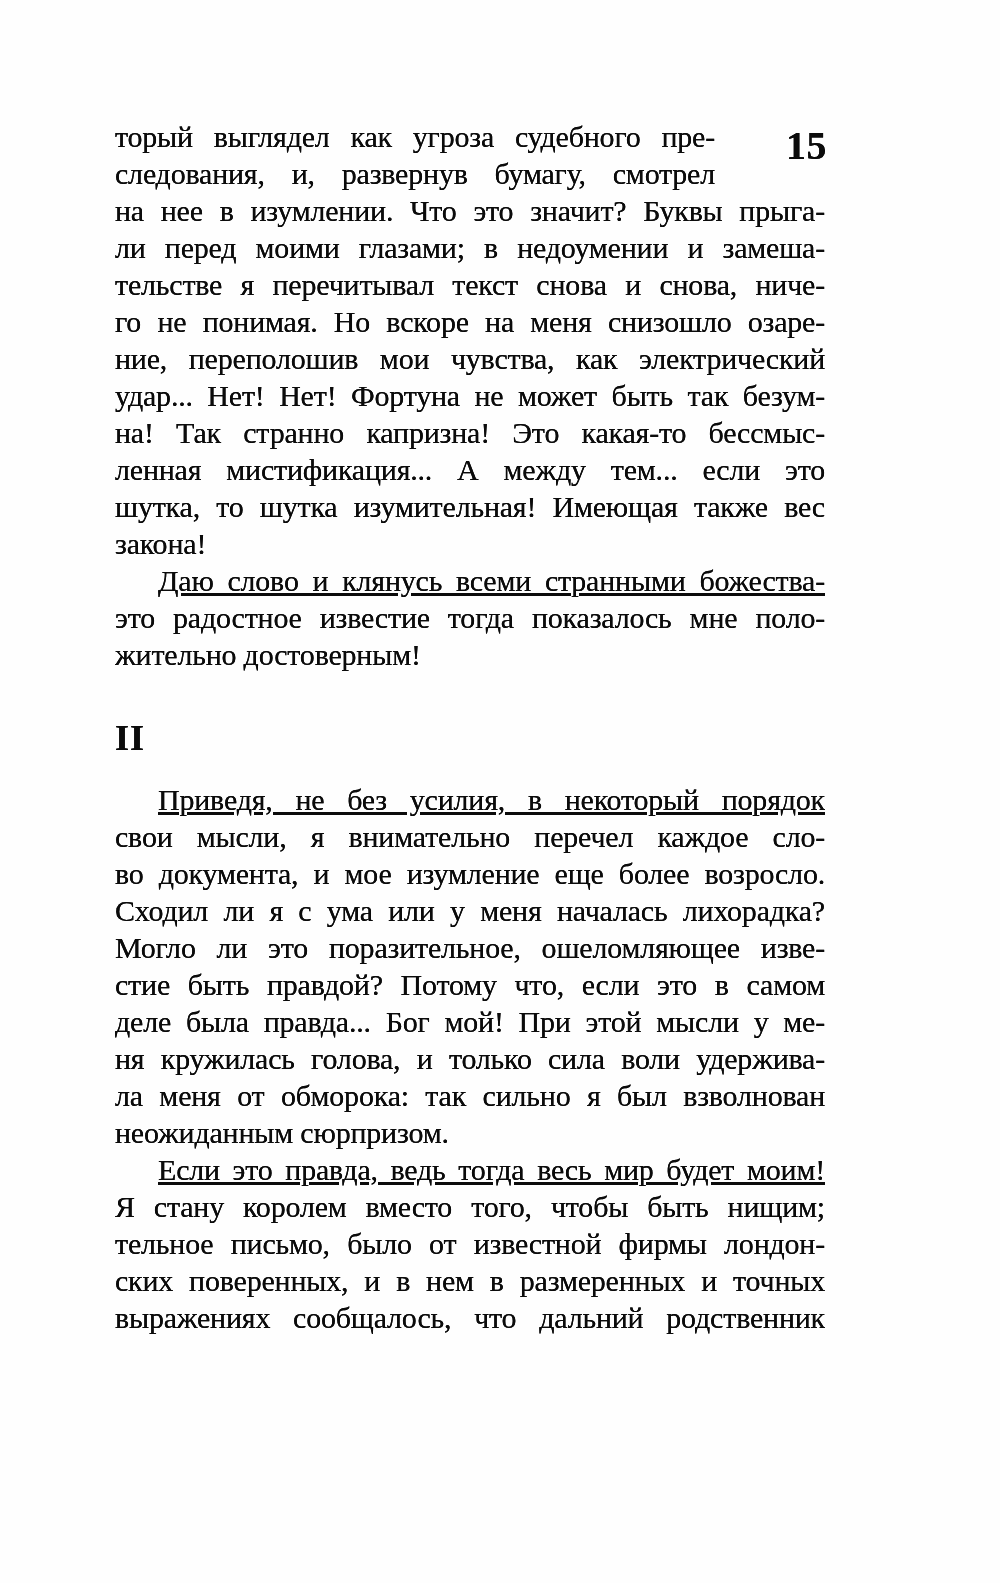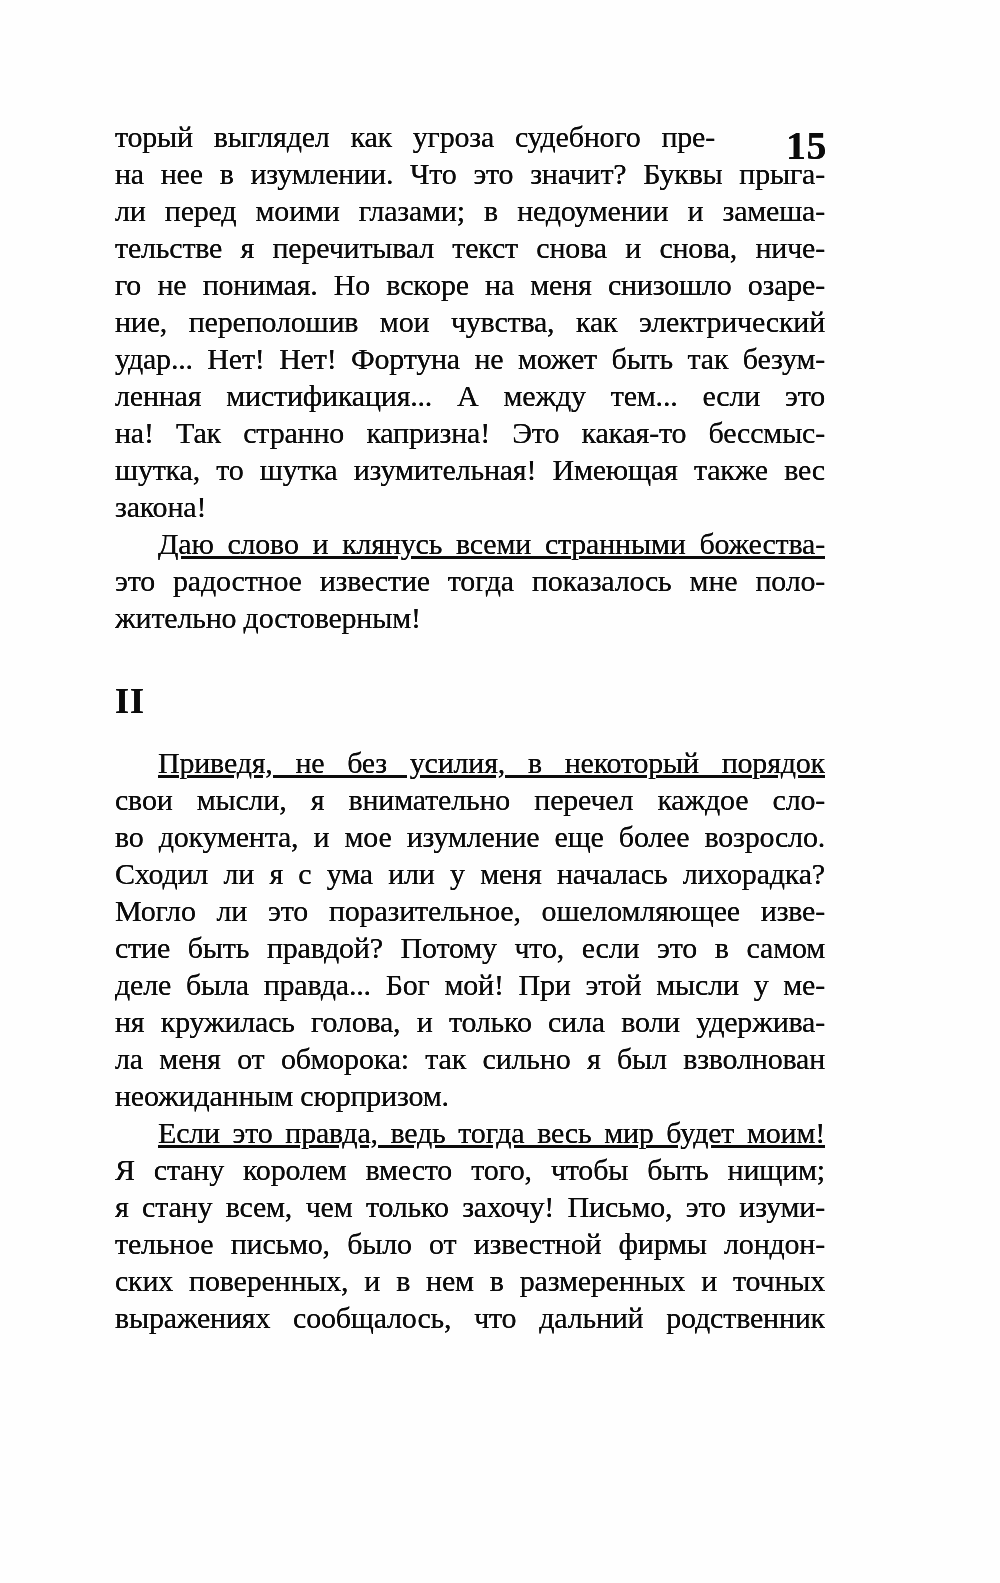--- a/index.html
+++ b/index.html
@@ -53,28 +53,29 @@
 </style>
 </head>
 <body>
 
 <div class="page">
   <div class="page-number">15</div>
 
   <div class="text-block">
     <div id="block1">
         <div class="ln j narrow">торый выглядел как угроза судебного пре-</div>
+        <div class="ln j narrow">следования, и, развернув бумагу, смотрел</div>
         <div class="ln j">на нее в изумлении. Что это значит? Буквы прыга-</div>
         <div class="ln j">ли перед моими глазами; в недоумении и замеша-</div>
         <div class="ln j">тельстве я перечитывал текст снова и снова, ниче-</div>
         <div class="ln j">го не понимая. Но вскоре на меня снизошло озаре-</div>
         <div class="ln j">ние, переполошив мои чувства, как электрический</div>
         <div class="ln j">удар... Нет! Нет! Фортуна не может быть так безум-</div>
+        <div class="ln j">на! Так странно капризна! Это какая-то бессмыс-</div>
         <div class="ln j">ленная мистификация... А между тем... если это</div>
-        <div class="ln j">на! Так странно капризна! Это какая-то бессмыс-</div>
         <div class="ln j">шутка, то шутка изумительная! Имеющая также вес</div>
         <div class="ln">закона!</div>
         <div class="ln j ind">Даю слово и клянусь всеми странными божества-</div>
         <div class="ln j">это радостное известие тогда показалось мне поло-</div>
         <div class="ln">жительно достоверным!</div>
       </div>
 
     <div class="heading">II</div>
 
     <div id="block2">
@@ -83,19 +84,18 @@
         <div class="ln j">во документа, и мое изумление еще более возросло.</div>
         <div class="ln j">Сходил ли я с ума или у меня началась лихорадка?</div>
         <div class="ln j">Могло ли это поразительное, ошеломляющее изве-</div>
         <div class="ln j">стие быть правдой? Потому что, если это в самом</div>
         <div class="ln j">деле была правда... Бог мой! При этой мысли у ме-</div>
         <div class="ln j">ня кружилась голова, и только сила воли удержива-</div>
         <div class="ln j">ла меня от обморока: так сильно я был взволнован</div>
         <div class="ln">неожиданным сюрпризом.</div>
         <div class="ln j ind">Если это правда, ведь тогда весь мир будет моим!</div>
         <div class="ln j">Я стану королем вместо того, чтобы быть нищим;</div>
-        <div class="ln j">я стану всем, чем только захочу! Письмо, это изуми-</div>
         <div class="ln j">тельное письмо, было от известной фирмы лондон-</div>
         <div class="ln j">ских поверенных, и в нем в размеренных и точных</div>
         <div class="ln j">выражениях сообщалось, что дальний родственник</div>
       </div>
   </div>
 </div>
 
 </body></html>

